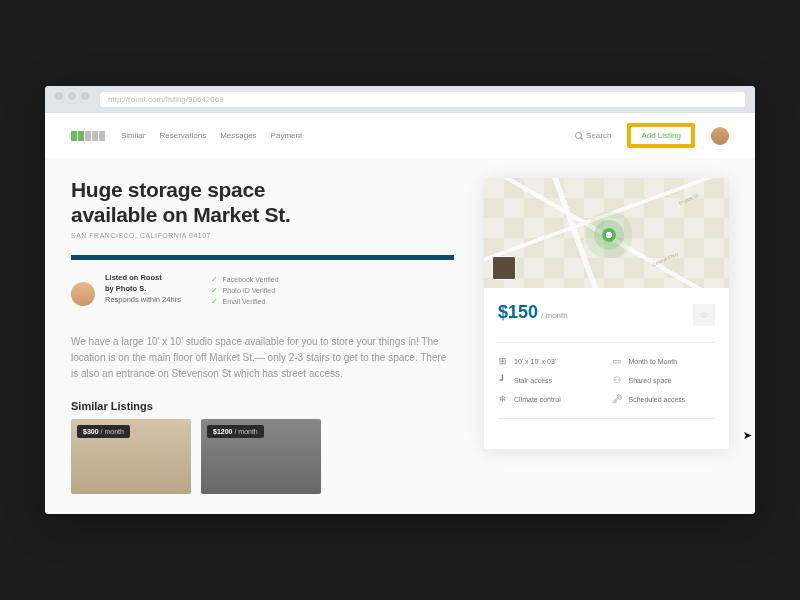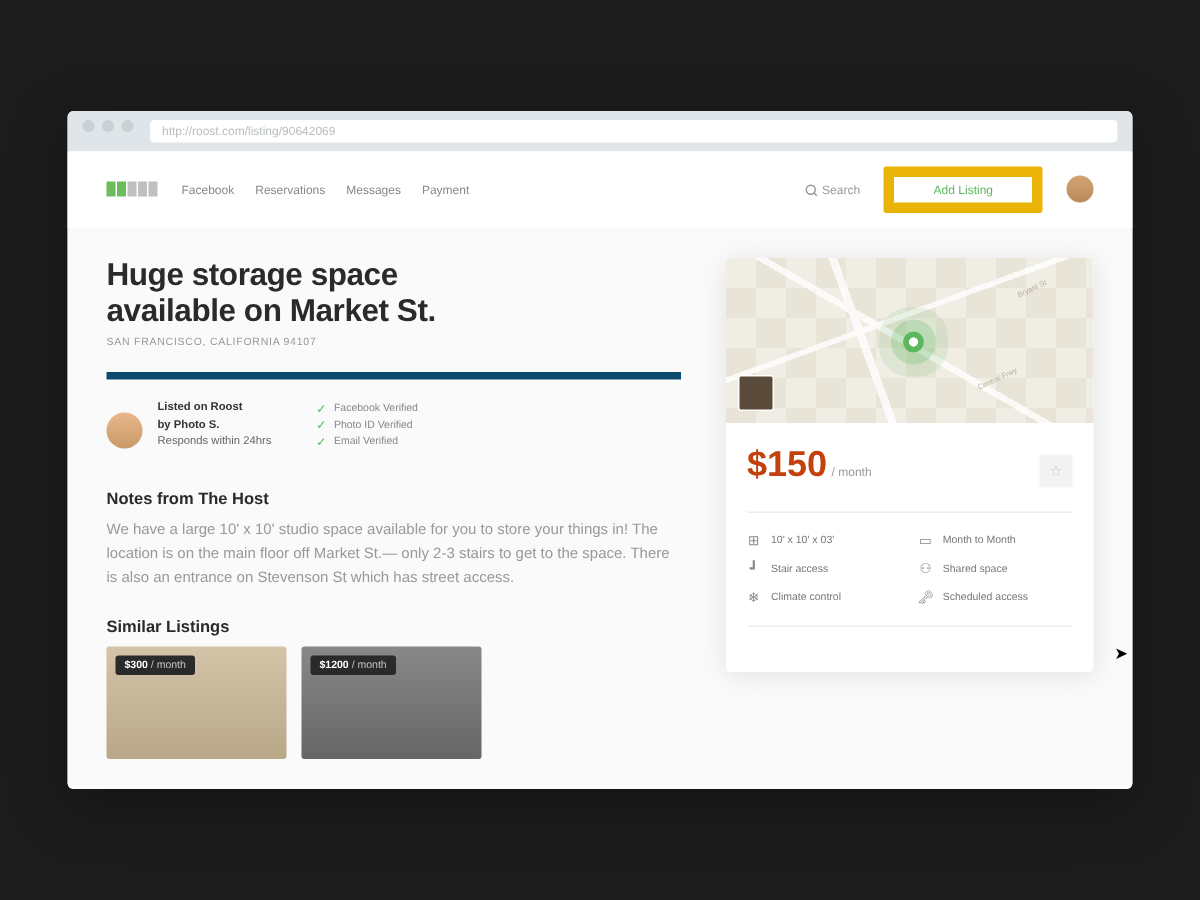--- a/index.html
+++ b/index.html
@@ -12,21 +12,21 @@
 .nav{display:flex;align-items:center;padding:10px 26px;background:#fff;gap:16px;font-size:8px;color:#888}
 .brand{display:flex;gap:1px}
 .bx{width:6px;height:10px;background:#6dbb5a}
 .bx.g{background:#c0c0c0}
 .nlinks{display:flex;gap:14px}
 .nlinks a{color:#888;text-decoration:none}
 .spacer{flex:1}
 .srch{display:flex;align-items:center;gap:4px;color:#999}
 .sic{width:7px;height:7px;border:1px solid #999;border-radius:50%;position:relative}
 .sic:after{content:'';position:absolute;width:3px;height:1px;background:#999;bottom:-1px;right:-2px;transform:rotate(45deg)}
-.addbtn{border:7px solid #eab308;color:#5cb85c;padding:4px 26px;border-radius:2px;font-size:8px;cursor:pointer}
+.addbtn{border:4px solid #eab308;color:#5cb85c;padding:4px 10px;border-radius:2px;font-size:8px;cursor:pointer}
 .avatar{width:18px;height:18px;border-radius:50%;background:linear-gradient(#d4a574,#b8895a)}
 .content{display:flex;padding:20px 26px;gap:30px}
 .left{flex:1}
 h1{font-size:21px;font-weight:800;color:#2a2a2a;line-height:1.15;letter-spacing:-.3px}
 .loc{font-size:7px;color:#999;letter-spacing:.5px;margin-top:5px;text-transform:uppercase}
 .host{display:flex;align-items:flex-end;gap:10px;margin:16px 0;padding:12px 0;border-top:5px solid #0c4a6e}
 .hav{width:24px;height:24px;border-radius:50%;background:linear-gradient(#e8b88a,#c89968)}
 .hinfo{font-size:7.5px;line-height:1.5;color:#666}
 .hinfo b{color:#333}
 .verif{display:flex;flex-direction:column;gap:2px;margin-left:20px}
@@ -44,21 +44,21 @@
 .panel{background:#fff;border-radius:3px;box-shadow:0 2px 18px rgba(0,0,0,.1);overflow:hidden}
 .map{height:110px;background:#f0ede4;position:relative;background-image:linear-gradient(45deg,#e8e4d8 25%,transparent 25%,transparent 75%,#e8e4d8 75%),linear-gradient(45deg,#e8e4d8 25%,transparent 25%,transparent 75%,#e8e4d8 75%);background-size:40px 40px;background-position:0 0,20px 20px}
 .map:before{content:'';position:absolute;inset:0;background:linear-gradient(30deg,transparent 48%,#fff 48%,#fff 50%,transparent 50%),linear-gradient(-20deg,transparent 58%,#fff 58%,#fff 60%,transparent 60%),linear-gradient(70deg,transparent 38%,#fff 38%,#fff 40%,transparent 40%);opacity:.8}
 .pin{position:absolute;top:45%;left:48%;width:14px;height:14px;background:radial-gradient(circle,#fff 30%,#5cb85c 32%);border-radius:50%;box-shadow:0 0 0 8px rgba(92,184,92,.25),0 0 0 16px rgba(92,184,92,.12)}
 .thumb{position:absolute;bottom:8px;left:8px;width:24px;height:24px;background:#5a4a3a;border:1px solid #fff;border-radius:2px}
 .streets{position:absolute;inset:0;font-size:5px;color:#b8b0a0}
 .st1{position:absolute;top:18px;right:30px;transform:rotate(-25deg)}
 .st2{position:absolute;top:78px;right:50px;transform:rotate(-25deg)}
 .pbody{padding:14px}
 .price{display:flex;align-items:baseline;justify-content:space-between}
-.pval{font-size:24px;font-weight:800;color:#c2410c}
+.pval{font-size:18px;font-weight:800;color:#0369a1}
 .pper{font-size:8px;color:#999;margin-left:3px;font-weight:400}
 .fav{width:22px;height:22px;background:#f3f3f3;border-radius:2px;display:flex;align-items:center;justify-content:center;color:#ccc;font-size:10px;cursor:pointer}
 .feats{display:grid;grid-template-columns:1fr 1fr;gap:10px 12px;margin:16px 0;padding:14px 0;border-top:1px solid #eee;border-bottom:1px solid #eee}
 .feat{display:flex;align-items:center;gap:7px;font-size:7px;color:#777}
 .fic{width:9px;height:9px;display:flex;align-items:center;justify-content:center;color:#888;font-size:9px}
 .reserve{background:#5cb85c;color:#fff;text-align:center;padding:12px;font-size:9px;font-weight:600;border-radius:2px;cursor:pointer}
 .cursor{position:absolute;right:48px;bottom:158px;font-size:11px;color:#000}
 </style>
 </head>
 <body>
@@ -73,21 +73,21 @@
   <div class="app">
     <div class="nav">
       <div class="brand">
           <div class="bx"></div>
           <div class="bx"></div>
           <div class="bx g"></div>
           <div class="bx g"></div>
           <div class="bx g"></div>
         </div>
       <div class="nlinks">
-        <a>Facebook</a>
+        <a>Similar</a>
         <a>Reservations</a>
         <a>Messages</a>
         <a>Payment</a>
       </div>
       <div class="spacer"></div>
       <div class="srch">
           <div class="sic"></div>
           <span>Search</span>
         </div>
       <div class="addbtn">Add Listing</div>
@@ -112,21 +112,20 @@
             <div class="vrow">
                 <span class="chk">✓</span>
                 <span>Photo ID Verified</span>
               </div>
             <div class="vrow">
                 <span class="chk">✓</span>
                 <span>Email Verified</span>
               </div>
           </div>
         </div>
-        <h3>Notes from The Host</h3>
         <div class="notes">We have a large 10' x 10' studio space available for you to store your things in! The location is on the main floor off Market St.— only 2-3 stairs to get to the space. There is also an entrance on Stevenson St which has street access.</div>
         <div class="similar">
           <h3>Similar Listings</h3>
           <div class="cards">
             <div class="card">
               <div class="badge"><b>$300</b> <span>/ month</span></div>
             </div>
             <div class="card card2">
               <div class="badge"><b>$1200</b> <span>/ month</span></div>
             </div>

